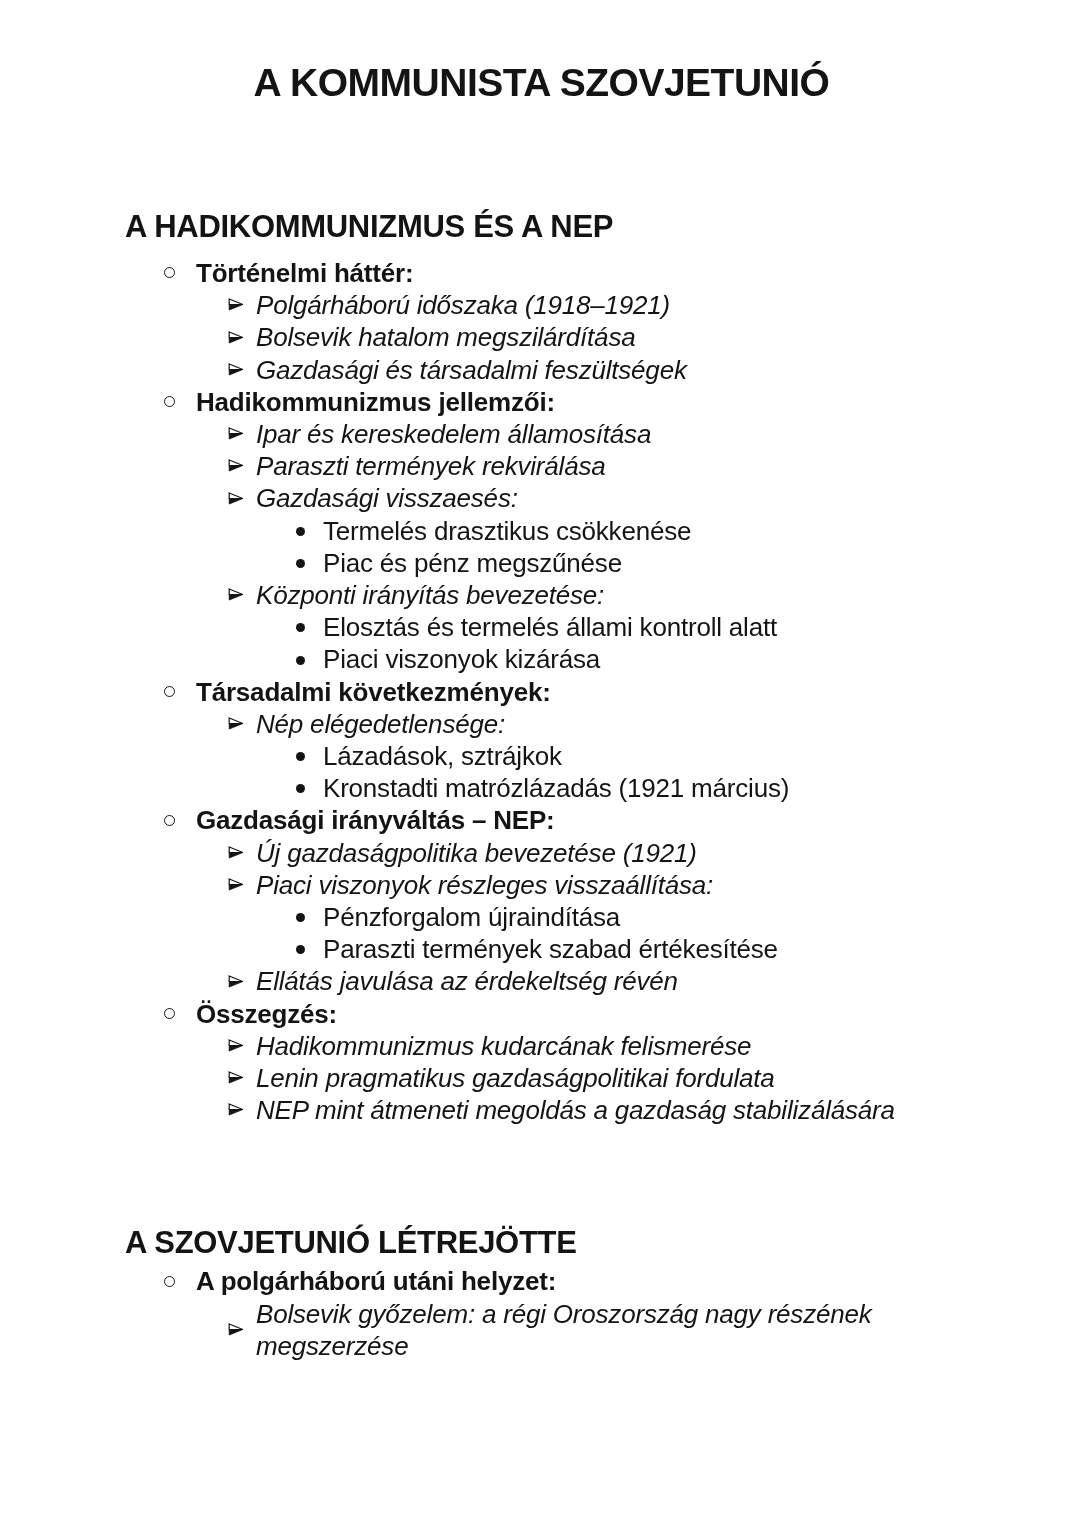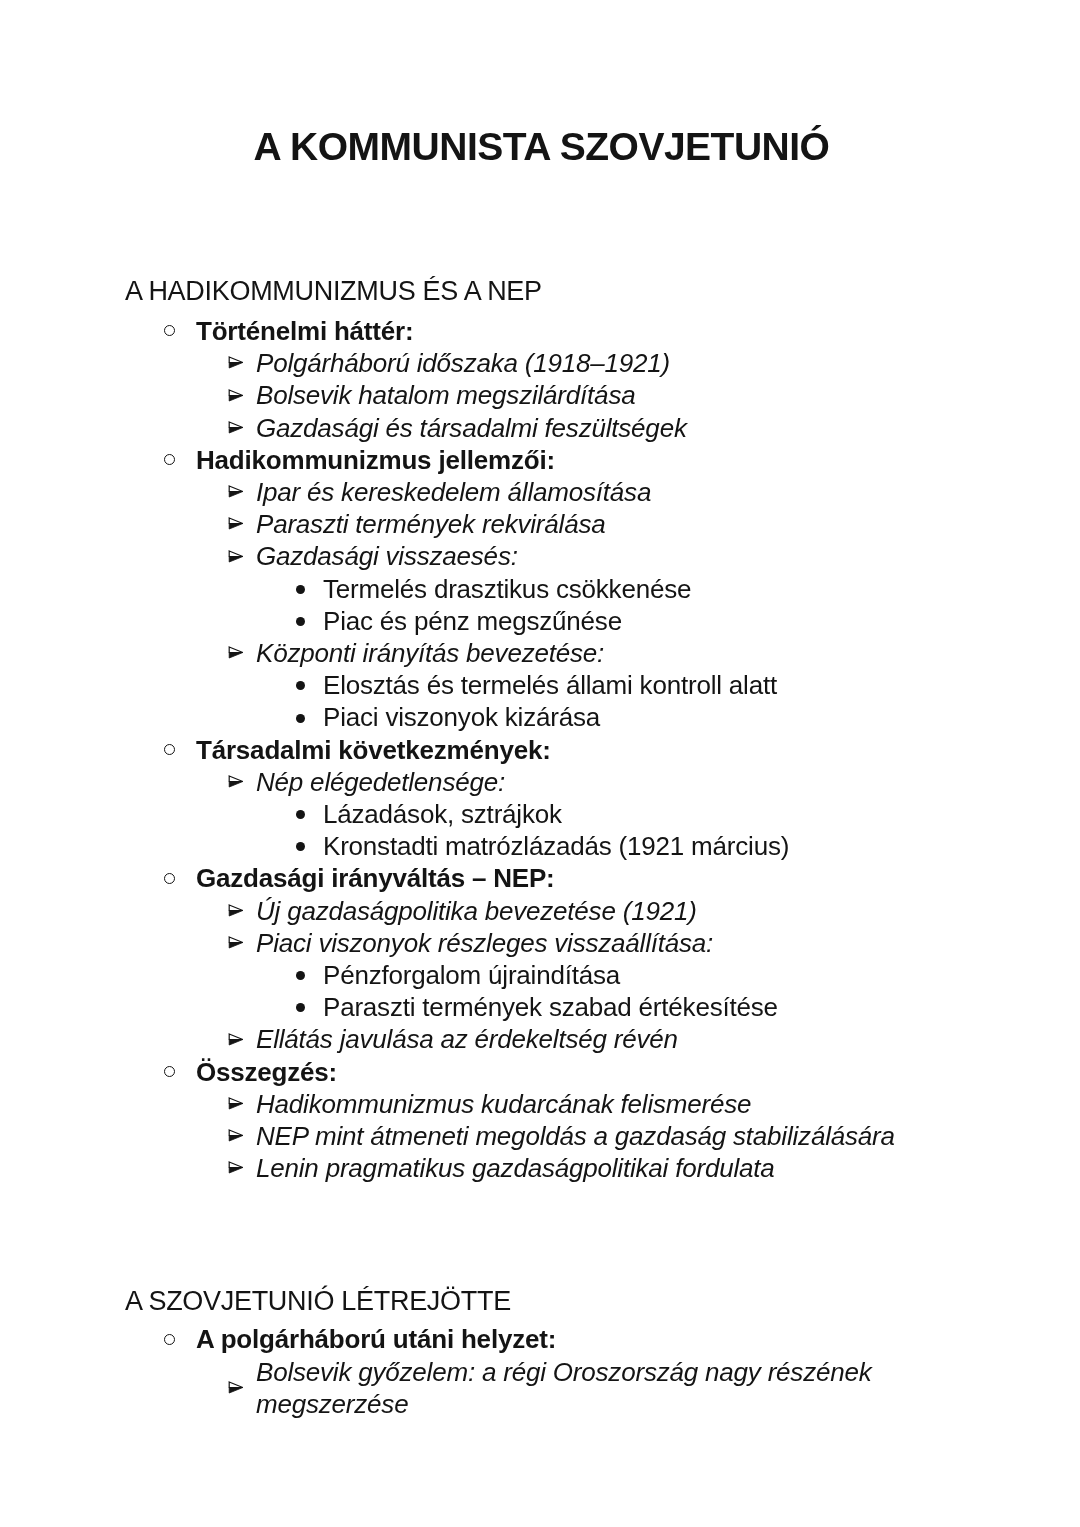--- a/index.html
+++ b/index.html
@@ -17,38 +17,38 @@
   }
   .page {
     box-sizing: border-box;
     width: 1080px;
     height: 1527px;
     padding: 0 122px 0 125px;
     background: #ffffff;
   }
   .title {
     margin: 0;
-    padding-top: 120px;
+    padding-top: 56px;
     text-align: center;
     font-size: 39px;
     line-height: 54px;
     font-weight: 700;
     letter-spacing: -0.5px;
   }
   h2.section-heading {
     margin: 100px 0 0 0;
-    font-size: 27px;
+    font-size: 31px;
     line-height: 34px;
-    font-weight: 400;
+    font-weight: 700;
     letter-spacing: -0.3px;
   }
   .section + .section h2.section-heading {
   }
   .list {
-    margin-top: 7px;
+    margin-top: 13px;
   }
   .section + .section .list {
     margin-top: 5px;
   }
   .li {
     position: relative;
     font-size: 26px;
     line-height: 32.2px;
     letter-spacing: -0.2px;
   }
@@ -257,30 +257,30 @@
             </span>
             <span class="txt">Hadikommunizmus kudarcának felismerése</span>
           </div>
           <div class="li l2">
             <span class="bullet b2">
               <svg width="16" height="15" viewBox="0 0 16 15" aria-hidden="true">
                 <path d="M1.2 2 L14.8 7.5 L1.2 7.5 Z" fill="#ffffff" stroke="#141414" stroke-width="1.2" stroke-linejoin="miter"></path>
                 <path d="M1.2 7.5 L14.8 7.5 L1.2 13 Z" fill="#141414" stroke="#141414" stroke-width="0.8" stroke-linejoin="miter"></path>
               </svg>
             </span>
+            <span class="txt">Lenin pragmatikus gazdaságpolitikai fordulata</span>
+          </div>
+          <div class="li l2">
+            <span class="bullet b2">
+              <svg width="16" height="15" viewBox="0 0 16 15" aria-hidden="true">
+                <path d="M1.2 2 L14.8 7.5 L1.2 7.5 Z" fill="#ffffff" stroke="#141414" stroke-width="1.2" stroke-linejoin="miter"></path>
+                <path d="M1.2 7.5 L14.8 7.5 L1.2 13 Z" fill="#141414" stroke="#141414" stroke-width="0.8" stroke-linejoin="miter"></path>
+              </svg>
+            </span>
             <span class="txt">NEP mint átmeneti megoldás a gazdaság stabilizálására</span>
-          </div>
-          <div class="li l2">
-            <span class="bullet b2">
-              <svg width="16" height="15" viewBox="0 0 16 15" aria-hidden="true">
-                <path d="M1.2 2 L14.8 7.5 L1.2 7.5 Z" fill="#ffffff" stroke="#141414" stroke-width="1.2" stroke-linejoin="miter"></path>
-                <path d="M1.2 7.5 L14.8 7.5 L1.2 13 Z" fill="#141414" stroke="#141414" stroke-width="0.8" stroke-linejoin="miter"></path>
-              </svg>
-            </span>
-            <span class="txt">Lenin pragmatikus gazdaságpolitikai fordulata</span>
           </div>
         </div>
       </section>
       <section class="section">
         <h2 class="section-heading">A SZOVJETUNIÓ LÉTREJÖTTE</h2>
         <div class="list">
           <div class="li l1">
             <span class="bullet b1"></span>
             <span class="txt">A polgárháború utáni helyzet:</span>
           </div>

